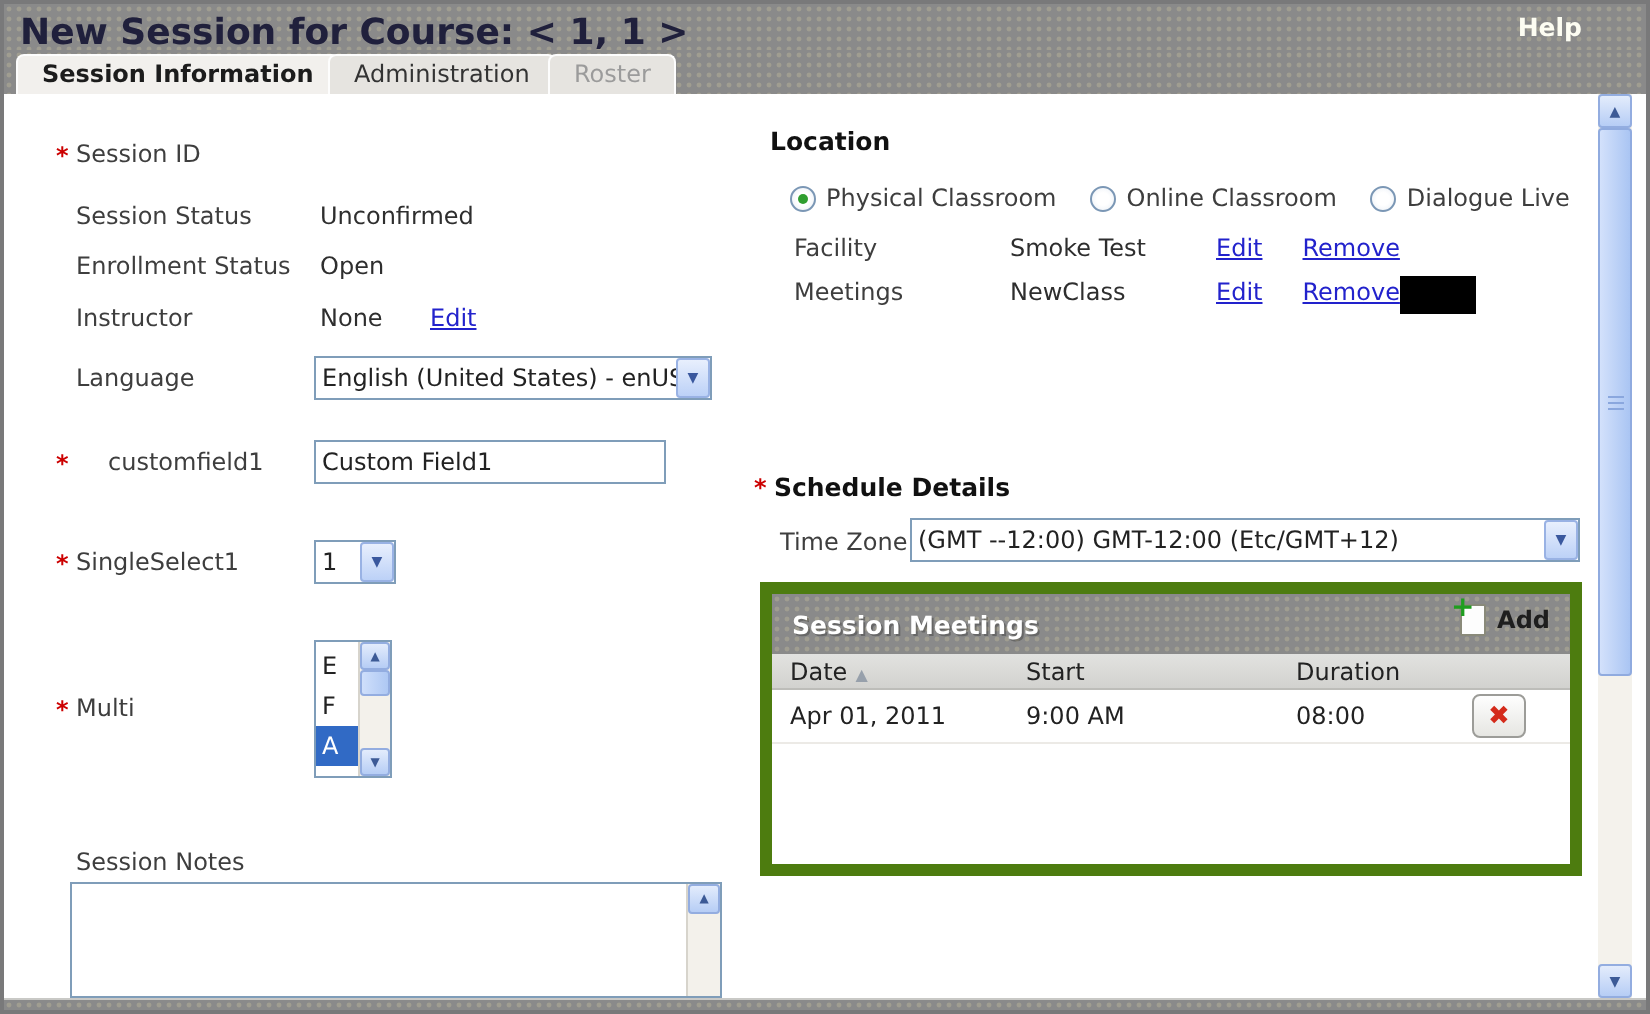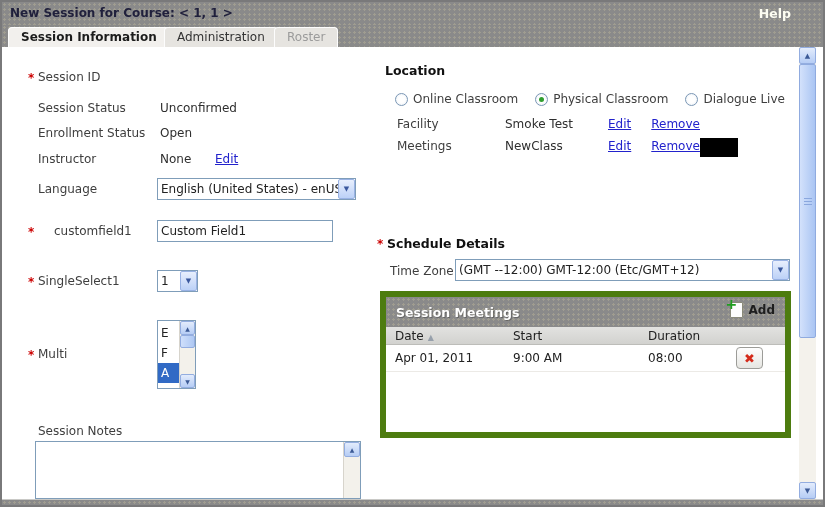--- a/index.html
+++ b/index.html
@@ -13,21 +13,21 @@
     position:relative; width:825px; height:507px;
     background:#fff; border:2px solid #79797a; overflow:hidden;
   }
   .gray-tex {
     background-color:#8a8a8a;
     background-image: radial-gradient(circle, rgba(215,205,160,0.28) 1px, transparent 1.4px);
     background-size:5px 5px;
   }
   
   .hdr { position:absolute; left:0; top:0; width:100%; height:23px; }
-  .hdr-title { position:absolute; left:8px; top:4px; font-weight:bold; font-size:12px; color:#20203c; }
+  .hdr-title { position:absolute; left:8px; top:4px; font-weight:bold; font-size:18px; color:#20203c; }
   .hdr-help { position:absolute; right:32px; top:4px; font-weight:bold; font-size:12.5px; color:#fdfdf2; cursor:pointer; }
   
   .tabbar { position:absolute; left:0; top:23px; width:100%; height:22px; }
   .tab {
     position:absolute; top:2px; height:20px; line-height:19px; text-align:center;
     background:#e6e4e0; border:1px solid #fdfdfd; border-bottom:none;
     border-radius:4px 4px 0 0; color:#333; font-size:12px; padding:0 12px; cursor:pointer;
   }
   .tab.active { background:#f2f0ed; font-weight:bold; color:#1c1c1c; box-shadow:0 1px 0 #f2f0ed; }
   .tab.disabled { color:#9b9b9b; }
@@ -189,26 +189,26 @@
       <textarea class="notes-area" style=""></textarea>
       <div class="notes-scroll">
         <div class="lb-btn notes-up" style="top:0;">▲</div>
       </div>
     </div>
 
     <span class="abs heading" style="left:383px; top:16px;text-align:right;">Location</span>
 
     <div class="abs radio-row" style="left:393px; top:45px;">
       <div class="radio-item">
+        <span class="radio on"></span>
+        <span class="lbl">Physical Classroom</span>
+      </div>
+      <div class="radio-item">
         <span class="radio"></span>
         <span class="lbl">Online Classroom</span>
-      </div>
-      <div class="radio-item">
-        <span class="radio on"></span>
-        <span class="lbl">Physical Classroom</span>
       </div>
       <div class="radio-item">
         <span class="radio"></span>
         <span class="lbl">Dialogue Live</span>
       </div>
     </div>
 
     <div class="abs loc-row" style="left:395px; top:70px;">
       <span class="lbl loc-label">Facility</span>
       <span class="val loc-val">Smoke Test</span>

